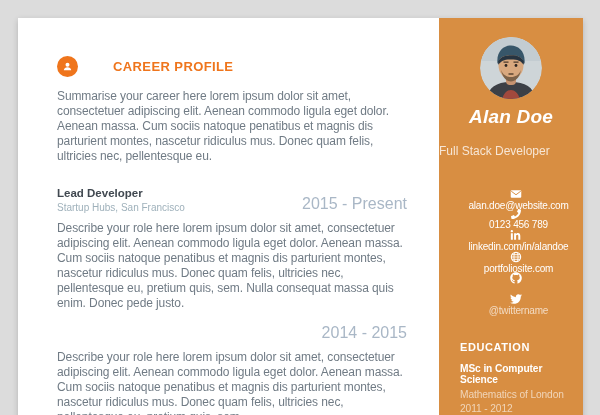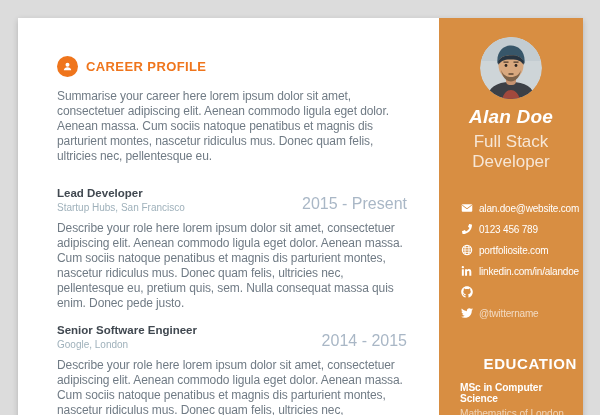--- a/index.html
+++ b/index.html
@@ -1,44 +1,44 @@
 <!DOCTYPE html>
 <html><head>
 <meta charset="utf-8">
 <style>
   html,body{margin:0;padding:0;width:600px;height:415px;overflow:hidden;
     background:#DCDCDC;font-family:"Liberation Sans",sans-serif;position:relative;}
   .sheet{position:absolute;left:18px;top:18px;width:565px;height:450px;
     background:#fff;box-shadow:0 2px 6px rgba(0,0,0,.18);display:flex;}
   .main{flex:1;box-sizing:border-box;padding:38px 32px 16px 39px;min-width:0;}
   
-  .sec-head{display:flex;align-items:center;margin:0 0 12px;}
+  .sec-head{display:flex;align-items:center;margin:0 0 12px;gap:27px;}
   .badge{width:21px;height:21px;border-radius:50%;background:#EF751C;
     display:flex;align-items:center;justify-content:center;flex-shrink:0;margin-right:8px;}
   .sec-title{color:#EF751C;font-weight:bold;font-size:13px;letter-spacing:.4px;}
   .body-p{font-size:12px;line-height:15px;letter-spacing:-.1px;color:#707B85;margin:0 0 11px;}
   .career-block{margin-bottom:22px;}
   .job{margin-bottom:12px;}
   .job-head{display:flex;align-items:flex-end;margin-bottom:8px;}
   .job-title{font-size:11.5px;font-weight:bold;color:#404850;line-height:14px;}
   .job-company{font-size:10px;color:#9FB1BB;margin-top:2px;}
   .job-period{margin-left:auto;font-size:16px;color:#A9B7C6;padding-top:1px;white-space:nowrap;}
   
   .sidebar{width:144px;flex-shrink:0;background:#D88E42;color:#fff;
     box-sizing:border-box;padding-top:19px;}
   .avatar{width:62px;height:62px;border-radius:50%;margin:0 auto;display:block;overflow:hidden;}
   .name{text-align:center;font-size:19px;font-weight:bold;letter-spacing:.2px;margin-top:7px;line-height:22px;font-style:italic;}
-  .role{text-align:center;font-size:17px;color:rgba(255,255,255,.78);margin-top:4px;}
+  .role{font-size:12px;color:rgba(255,255,255,.78);margin-top:16px;}
   .contacts{list-style:none;margin:30px 0 0;padding:0 6px 0 21px;}
   .contact-item{display:flex;align-items:center;margin-bottom:9px;height:12px;
-    font-size:10px;letter-spacing:-.2px;color:#fff;cursor:pointer;}
+    font-size:10px;letter-spacing:-.2px;color:#fff;cursor:pointer;flex-direction:column;}
   .contact-item .cicon{width:13px;margin-right:6px;display:flex;align-items:center;justify-content:center;flex-shrink:0;}
   .contact-item.dim{color:rgba(255,255,255,.68);}
   .education{margin-top:36px;padding:0 6px 0 21px;}
-  .edu-title{font-size:15px;font-weight:bold;letter-spacing:.6px;margin-bottom:10px;text-align:right;}
+  .edu-title{font-size:11px;font-weight:bold;letter-spacing:.6px;margin-bottom:10px;}
   .edu-item{margin-bottom:12px;}
   .edu-degree{font-size:10.2px;font-weight:bold;letter-spacing:-.1px;margin-bottom:3px;}
   .edu-school,.edu-period{font-size:10.2px;color:rgba(255,255,255,.62);line-height:13.5px;letter-spacing:-.1px;}
   svg{display:block;}
 </style>
 </head>
 <body>
 
 <div class="sheet">
 
@@ -65,24 +65,20 @@
             <div class="job-title">Lead Developer</div>
             <div class="job-company">Startup Hubs, San Francisco</div>
           </div>
           <div class="job-period">2015 - Present</div>
         </div>
         <p class="body-p">Describe your role here lorem ipsum dolor sit amet, consectetuer adipiscing elit. Aenean commodo ligula eget dolor. Aenean massa. Cum sociis natoque penatibus et magnis dis parturient montes, nascetur ridiculus mus. Donec quam felis, ultricies nec, pellentesque eu, pretium quis, sem. Nulla consequat massa quis enim. Donec pede justo.</p>
       </div>
 
       <div class="job">
         <div class="job-head">
-          <div>
-            <div class="job-title">Senior Software Engineer</div>
-            <div class="job-company">Google, London</div>
-          </div>
           <div class="job-period">2014 - 2015</div>
         </div>
         <p class="body-p">Describe your role here lorem ipsum dolor sit amet, consectetuer adipiscing elit. Aenean commodo ligula eget dolor. Aenean massa. Cum sociis natoque penatibus et magnis dis parturient montes, nascetur ridiculus mus. Donec quam felis, ultricies nec, pellentesque eu, pretium quis, sem.</p>
       </div>
     </div>
 
   </div>
 
   <div class="sidebar">
 
@@ -127,35 +123,35 @@
       <li class="contact-item">
         <span class="cicon">
           <svg viewBox="0 0 512 512" width="10" height="10">
             <path fill="#fff" d="M493.4 24.6l-104-24c-11.3-2.6-22.9 3.3-27.5 13.9l-48 112c-4.2 9.8-1.4 21.3 6.9 28l60.6 49.6c-36 76.7-98.9 140.5-177.2 177.2l-49.6-60.6c-6.8-8.3-18.2-11.1-28-6.9l-112 48C3.9 366.5-2 378.1.6 389.4l24 104C27.1 504.2 36.7 512 48 512c256.1 0 464-207.5 464-464 0-11.2-7.7-20.9-18.6-23.4z"></path>
           </svg>
         </span>
         <span>0123 456 789</span>
       </li>
       <li class="contact-item">
         <span class="cicon">
+          <svg viewBox="0 0 448 512" width="11" height="11">
+            <path fill="#fff" d="M100.28 448H7.4V148.9h92.88zM53.79 108.1C24.09 108.1 0 83.5 0 53.8a53.79 53.79 0 0 1 107.58 0c0 29.7-24.1 54.3-53.79 54.3zM447.9 448h-92.68V302.4c0-34.7-.7-79.2-48.29-79.2-48.29 0-55.69 37.7-55.69 76.7V448h-92.78V148.9h89.08v40.8h1.3c12.4-23.5 42.69-48.3 87.88-48.3 94 0 111.28 61.9 111.28 148.3z"></path>
+          </svg>
+        </span>
+        <span>linkedin.com/in/alandoe</span>
+      </li>
+      <li class="contact-item">
+        <span class="cicon">
           <svg viewBox="0 0 16 16" width="12" height="12">
             <circle cx="8" cy="8" r="6.2" fill="none" stroke="#fff" stroke-width="1.5"></circle>
             <ellipse cx="8" cy="8" rx="2.7" ry="6.2" fill="none" stroke="#fff" stroke-width="1.2"></ellipse>
             <path d="M1.8 8h12.4M2.7 4.9h10.6M2.7 11.1h10.6" stroke="#fff" stroke-width="1.2"></path>
           </svg>
         </span>
         <span>portfoliosite.com</span>
-      </li>
-      <li class="contact-item">
-        <span class="cicon">
-          <svg viewBox="0 0 448 512" width="11" height="11">
-            <path fill="#fff" d="M100.28 448H7.4V148.9h92.88zM53.79 108.1C24.09 108.1 0 83.5 0 53.8a53.79 53.79 0 0 1 107.58 0c0 29.7-24.1 54.3-53.79 54.3zM447.9 448h-92.68V302.4c0-34.7-.7-79.2-48.29-79.2-48.29 0-55.69 37.7-55.69 76.7V448h-92.78V148.9h89.08v40.8h1.3c12.4-23.5 42.69-48.3 87.88-48.3 94 0 111.28 61.9 111.28 148.3z"></path>
-          </svg>
-        </span>
-        <span>linkedin.com/in/alandoe</span>
       </li>
       <li class="contact-item">
         <span class="cicon">
           <svg viewBox="0 0 496 512" width="12" height="12">
             <path fill="#fff" d="M165.9 397.4c0 2-2.3 3.6-5.2 3.6-3.3.3-5.6-1.3-5.6-3.6 0-2 2.3-3.6 5.2-3.6 3-.3 5.6 1.3 5.6 3.6zm-31.1-4.5c-.7 2 1.3 4.3 4.3 4.9 2.6 1 5.6 0 6.2-2s-1.3-4.3-4.3-5.2c-2.6-.7-5.5.3-6.2 2.3zm44.2-1.7c-2.9.7-4.9 2.6-4.6 4.9.3 2 2.9 3.3 5.9 2.6 2.9-.7 4.9-2.6 4.6-4.6-.3-1.9-3-3.2-5.9-2.9zM244.8 8C106.1 8 0 113.3 0 252c0 110.9 69.8 205.8 169.5 239.2 12.8 2.3 17.3-5.6 17.3-12.1 0-6.2-.3-40.4-.3-61.4 0 0-70 15-84.7-29.8 0 0-11.4-29.1-27.8-36.6 0 0-22.9-15.7 1.6-15.4 0 0 24.9 2 38.6 25.8 21.9 38.6 58.6 27.5 72.9 20.9 2.3-16 8.8-27.1 16-33.7-55.9-6.2-112.3-14.3-112.3-110.5 0-27.5 7.6-41.3 23.6-58.9-2.6-6.5-11.1-33.3 2.6-67.9 20.9-6.5 69 27 69 27 20-5.6 41.5-8.5 62.8-8.5s42.8 2.9 62.8 8.5c0 0 48.1-33.6 69-27 13.7 34.7 5.2 61.4 2.6 67.9 16 17.7 25.8 31.5 25.8 58.9 0 96.5-58.9 104.2-114.8 110.5 9.2 7.9 17 22.9 17 46.4 0 33.7-.3 75.4-.3 83.6 0 6.5 4.6 14.4 17.3 12.1C428.2 457.8 496 362.9 496 252 496 113.3 383.5 8 244.8 8z"></path>
           </svg>
         </span>
       </li>
       <li class="contact-item dim">
         <span class="cicon">

